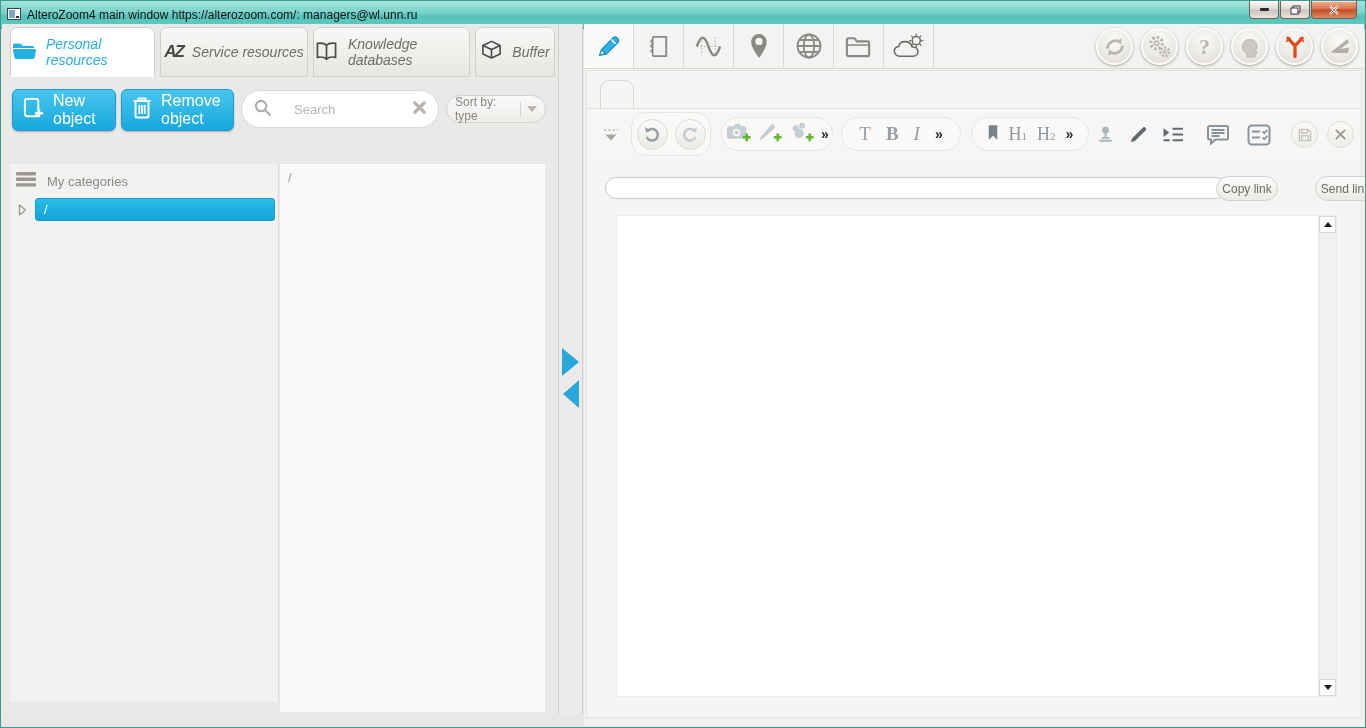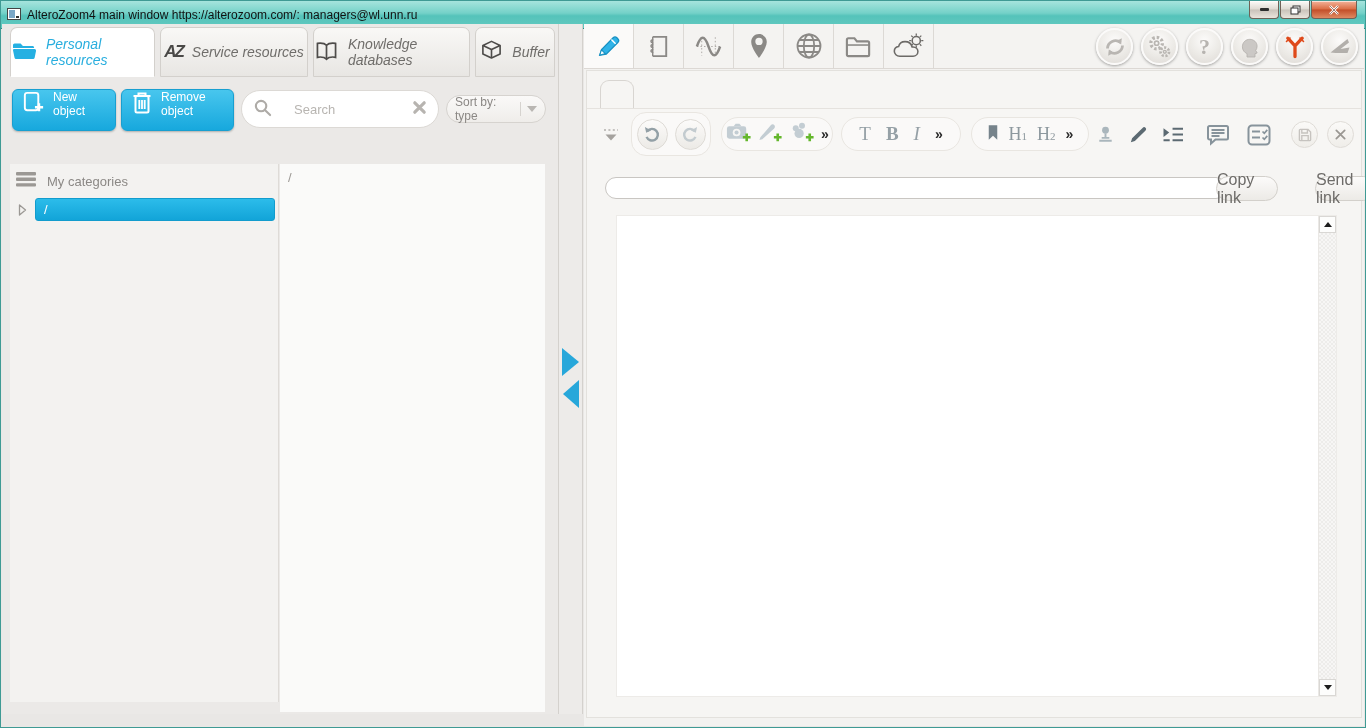--- a/index.html
+++ b/index.html
@@ -21,21 +21,21 @@
   .left-panel{position:absolute;left:1px;top:23px;width:556px;bottom:13px;background:#ebe9e7;}
   .tabs{position:absolute;left:8px;top:3px;height:51px;display:flex;gap:5px;}
   .tab{height:50px;border:1px solid #d3d0cc;border-radius:7px 7px 0 0;box-sizing:border-box;
     background:linear-gradient(#f9f8f6,#e8e6e3);display:flex;align-items:center;justify-content:center;gap:9px;cursor:default;}
   .tab.active{background:#fff;border-bottom-color:#fff;}
   .tab-label{font-size:14px;color:#6f6d6a;font-style:italic;}
   .tab.active .tab-label{color:#29aede;}
   .az-logo{font-weight:bold;font-style:italic;font-size:17px;color:#4a4947;letter-spacing:-2px;}
   .btn-blue{position:absolute;top:65px;height:42px;border-radius:6px;box-sizing:border-box;
     background:linear-gradient(#48c6ee,#17a8dd);border:1px solid #189fd0;box-shadow:0 1px 2px rgba(0,0,0,.25);
-    color:#fff;font-size:12px;display:flex;gap:7px;padding:0 8px;cursor:pointer;}
+    color:#fff;font-size:16px;display:flex;align-items:center;gap:7px;padding:0 8px;cursor:pointer;}
   #btn-new{left:10px;width:104px;}
   #btn-remove{left:119px;width:113px;}
   .search-box{position:absolute;left:239px;top:66px;width:198px;height:38px;background:#fff;
     border:1px solid #dcd9d5;border-radius:19px;display:flex;align-items:center;padding:0 11px;box-sizing:border-box;}
   .search-input{flex:1;border:none;outline:none;background:transparent;font-size:13px;color:#555;margin:0 20px;min-width:0;
     font-family:"Liberation Sans",sans-serif;}
   .search-input::placeholder{color:#b8b5b1;}
   .sort{position:absolute;left:444px;top:71px;width:100px;height:28px;border-radius:14px;box-sizing:border-box;
     border:1px solid #d6d3cf;background:linear-gradient(#faf9f8,#efedea);display:flex;align-items:center;
     font-size:12px;color:#8b8885;padding:0 8px;gap:6px;cursor:pointer;}
@@ -89,21 +89,21 @@
   .h-sub{font-size:11px;}
   .solo{position:absolute;top:13px;cursor:pointer;}
   #save-circle{position:absolute;left:704px;top:12px;width:27px;height:27px;border-radius:50%;
     border:1px solid #dfdcd7;background:linear-gradient(#fbfaf8,#efede9);display:flex;align-items:center;justify-content:center;box-sizing:border-box;}
   #close-circle{position:absolute;left:740px;top:12px;width:27px;height:27px;border-radius:50%;
     border:1px solid #dfdcd7;background:linear-gradient(#fbfaf8,#efede9);display:flex;align-items:center;justify-content:center;cursor:pointer;box-sizing:border-box;}
   .link-input{position:absolute;left:18px;top:106px;width:600px;height:20px;border:1px solid #c9c6c2;
     border-radius:11px;background:#fff;padding:0 10px;font-size:12px;color:#444;outline:none;box-sizing:content-box;
     font-family:"Liberation Sans",sans-serif;}
   .link-btn{position:absolute;top:105px;height:25px;border:1px solid #d3d0cb;border-radius:13px;box-sizing:border-box;
-    background:linear-gradient(#fcfbfa,#eceae6);font-size:16px;color:#6e6c69;display:flex;align-items:center;justify-content:center;cursor:pointer;}
+    background:linear-gradient(#fcfbfa,#eceae6);font-size:12px;color:#6e6c69;display:flex;align-items:center;justify-content:center;cursor:pointer;}
   #btn-copy{left:629px;width:62px;}
   #btn-send{left:700px;width:61px;margin-left:28px;}
   .content{position:absolute;left:29px;top:144px;right:24px;bottom:20px;display:flex;background:#fff;border:1px solid #edebe8;}
   .page{flex:1;background:#fff;}
   .vscroll{width:17px;display:flex;flex-direction:column;background:#f5f4f3;border-left:1px solid #eae8e5;}
   .scroll-btn{height:17px;background:#fdfdfc;border:1px solid #d9d7d4;display:flex;align-items:center;justify-content:center;box-sizing:border-box;cursor:pointer;}
   .arrow-up{width:0;height:0;border-left:4px solid transparent;border-right:4px solid transparent;border-bottom:5px solid #1c1c1c;}
   .arrow-down{width:0;height:0;border-left:4px solid transparent;border-right:4px solid transparent;border-top:5px solid #1c1c1c;}
   .scroll-track{flex:1;background-color:#f7f6f5;
     background-image:linear-gradient(45deg,#edecea 25%,transparent 25%,transparent 75%,#edecea 75%),

